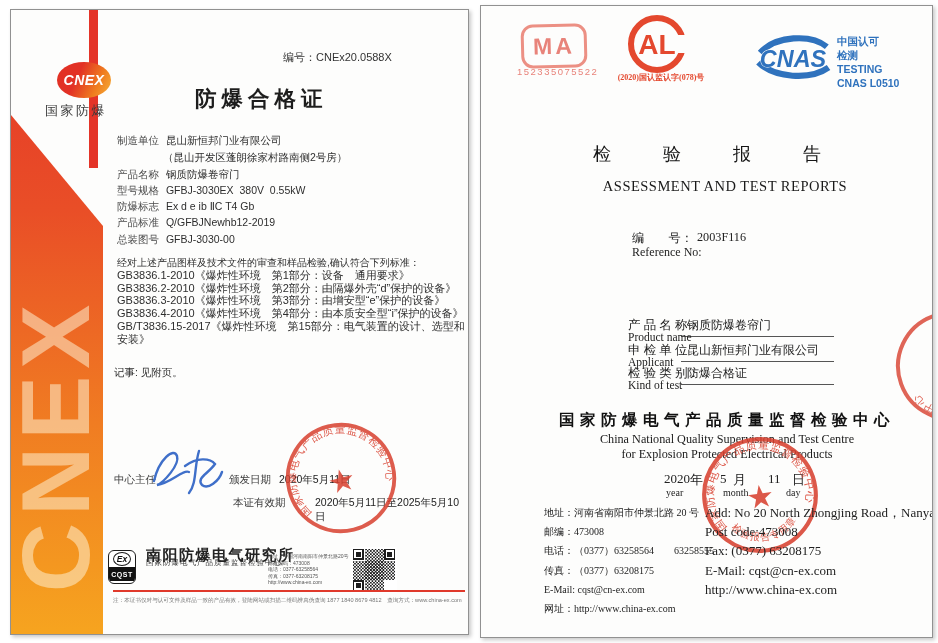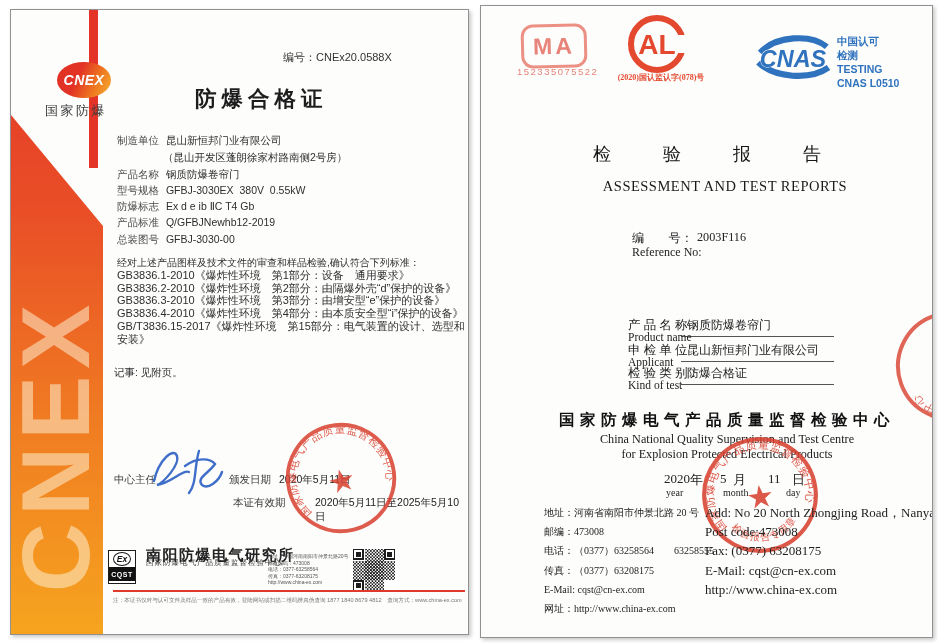--- a/index.html
+++ b/index.html
@@ -33,21 +33,21 @@
   .confirm{left:106px;top:246px;font-size:10px;color:#2e2e2e;}
   .standards{left:106px;top:259px;font-size:11px;line-height:12.7px;color:#2e2e2e;}
   .notes{left:103px;top:356px;font-size:10.5px;color:#2e2e2e;}
   .director{left:103px;top:463px;font-size:10.5px;color:#3c3c3c;}
   .sig{left:136px;top:431px;}
   .issue-label{left:218px;top:463px;font-size:10.5px;color:#3c3c3c;}
   .issue-date{left:268px;top:463px;font-size:10.5px;color:#222;}
   .valid-label{left:222px;top:486px;font-size:10.5px;color:#3c3c3c;}
   .valid-value{left:268px;top:486px;font-size:10.5px;color:#222;padding-left:36px;}
   .stamp-left{left:272px;top:410px;transform:rotate(-14deg);opacity:.85;}
-  .cqst-logo{left:97px;top:540px;width:26px;height:32px;border:1.5px solid #1c1c1c;border-radius:0;
+  .cqst-logo{left:97px;top:540px;width:26px;height:32px;border:1.5px solid #1c1c1c;border-radius:6px;
       overflow:hidden;background:#fff;}
   .cqst-ex{height:16px;display:flex;align-items:center;justify-content:center;}
   .ex-circ{font-size:8.5px;font-weight:bold;font-style:italic;color:#111;border:1px solid #1c1c1c;
       border-radius:50%;width:16px;height:12px;display:flex;align-items:center;justify-content:center;}
   .cqst-bar{height:14px;background:#111;color:#fff;font-size:7px;font-weight:bold;
       display:flex;align-items:center;justify-content:center;letter-spacing:.5px;}
   .org1{left:135px;top:548px;font-size:7.5px;letter-spacing:1px;color:#333;}
   .org2{left:135px;top:536px;font-size:15px;font-weight:bold;letter-spacing:1.5px;color:#232323;}
   .addr-block{left:257px;top:543px;font-size:5px;line-height:6.6px;color:#555;}
   .qr{left:340px;top:537px;}

